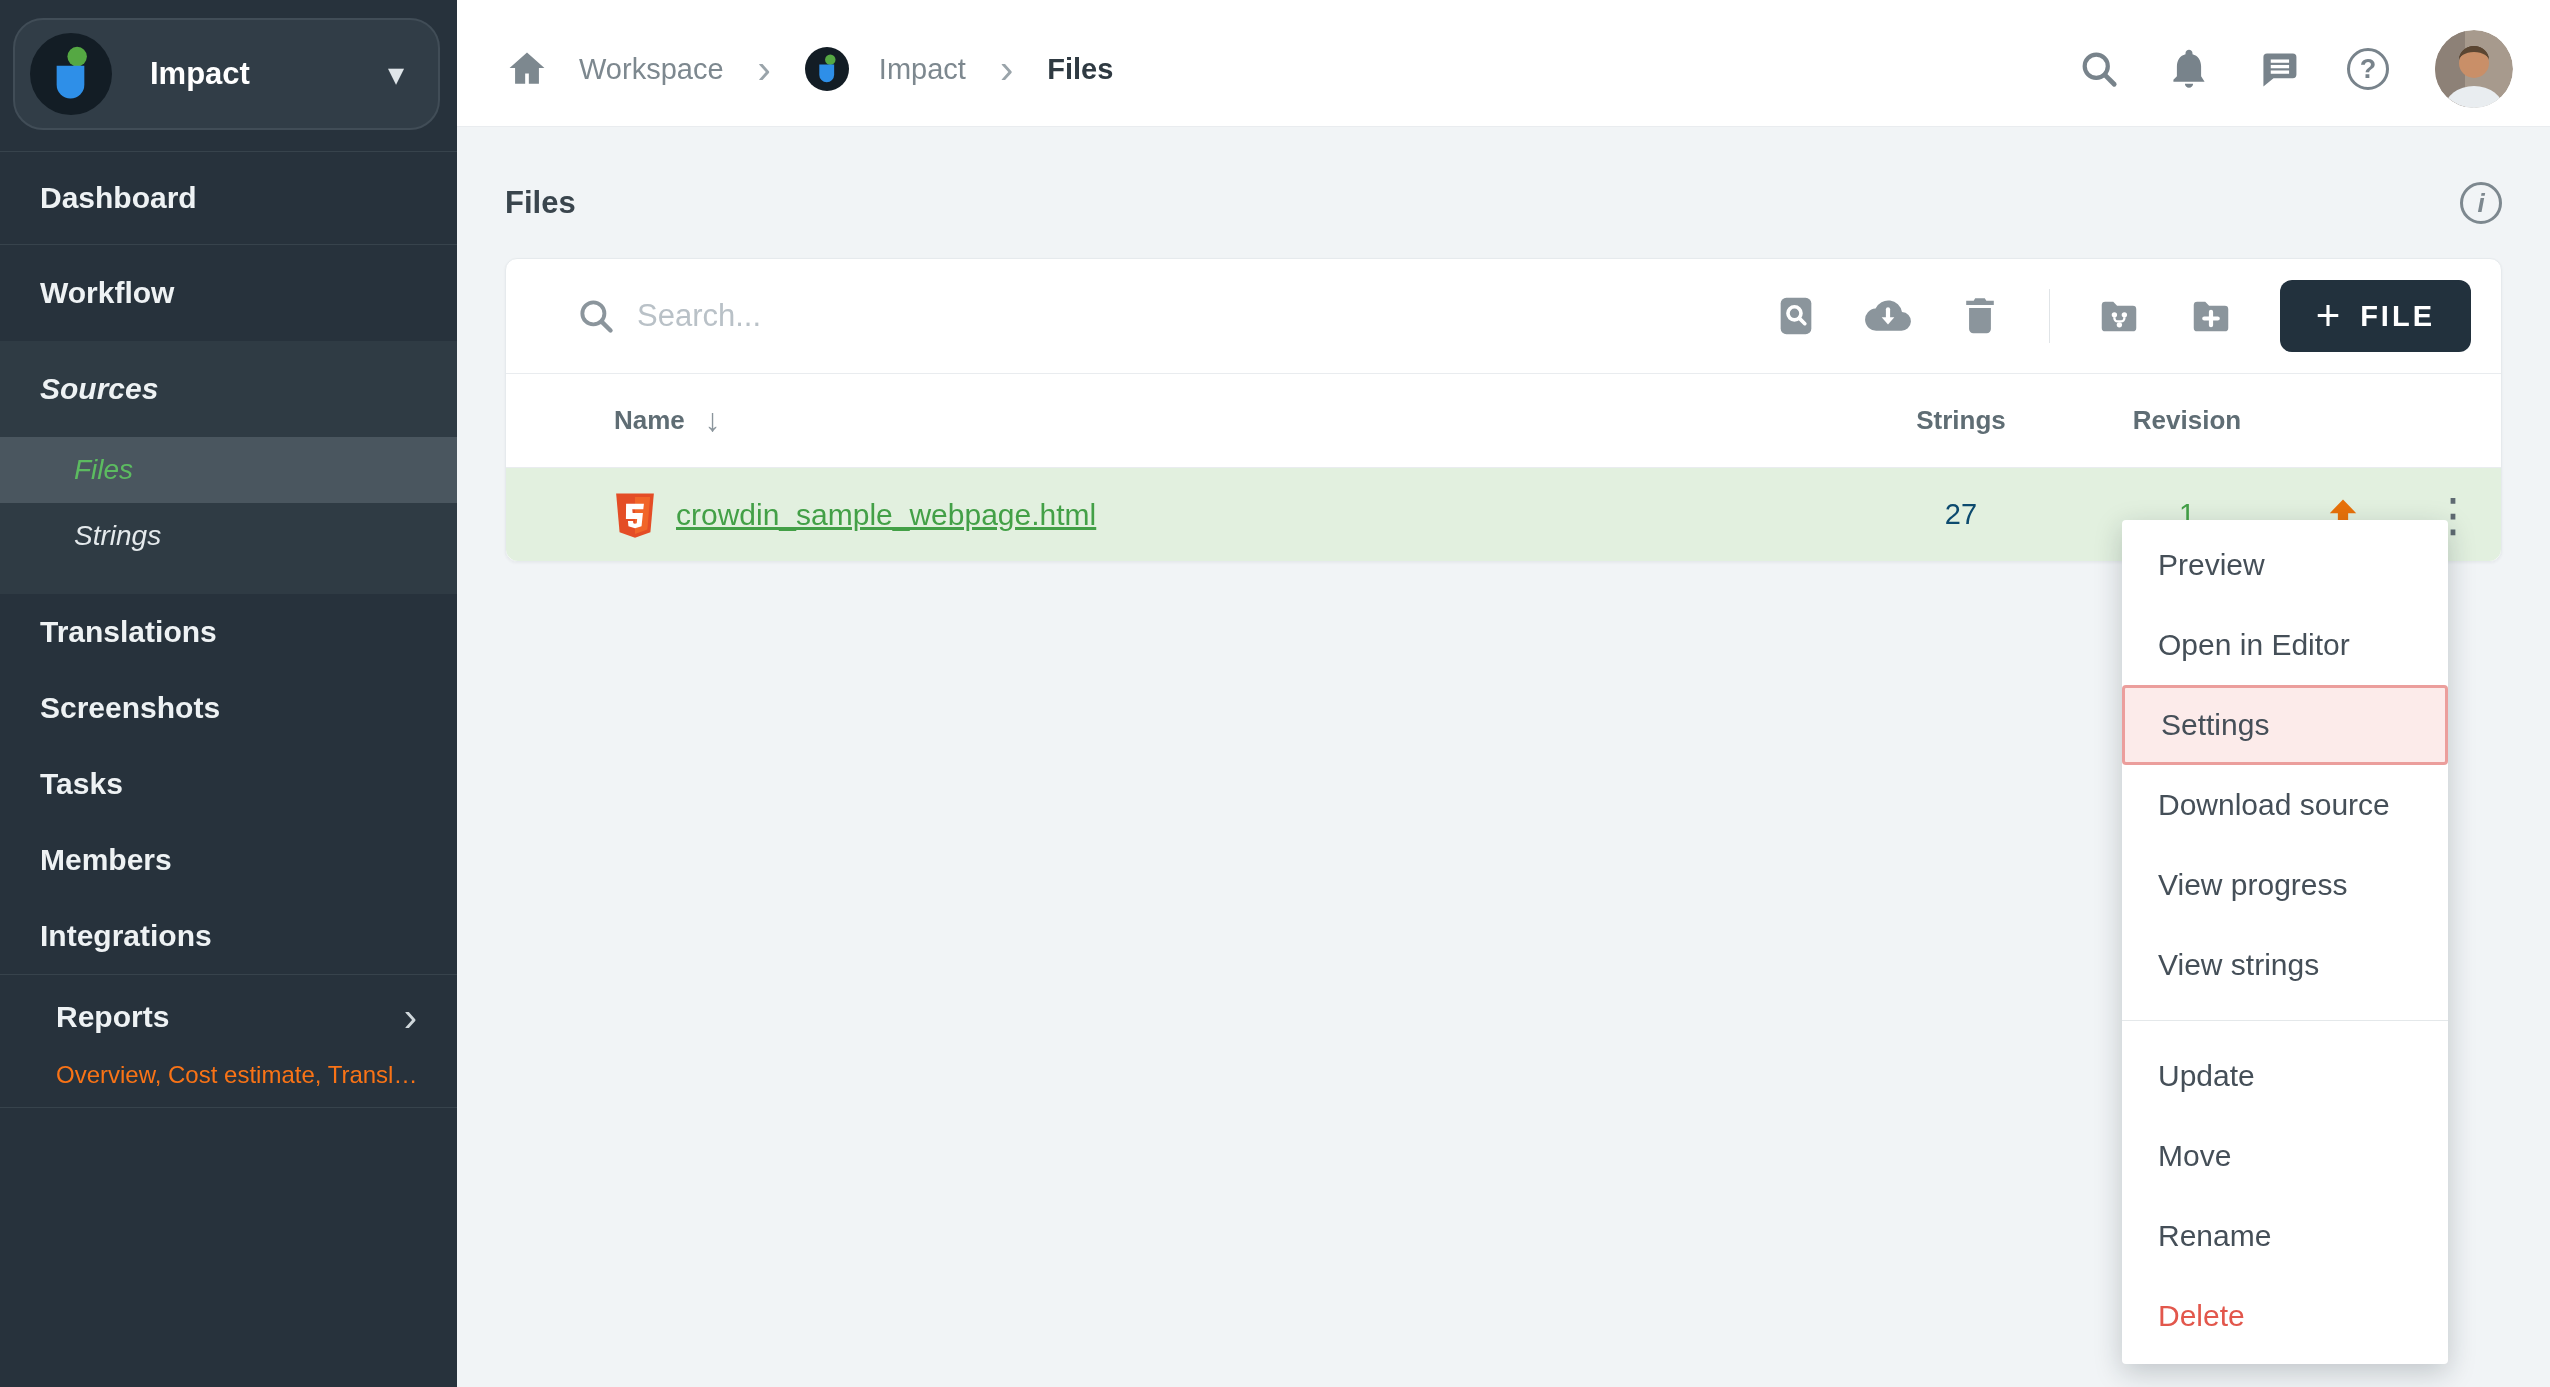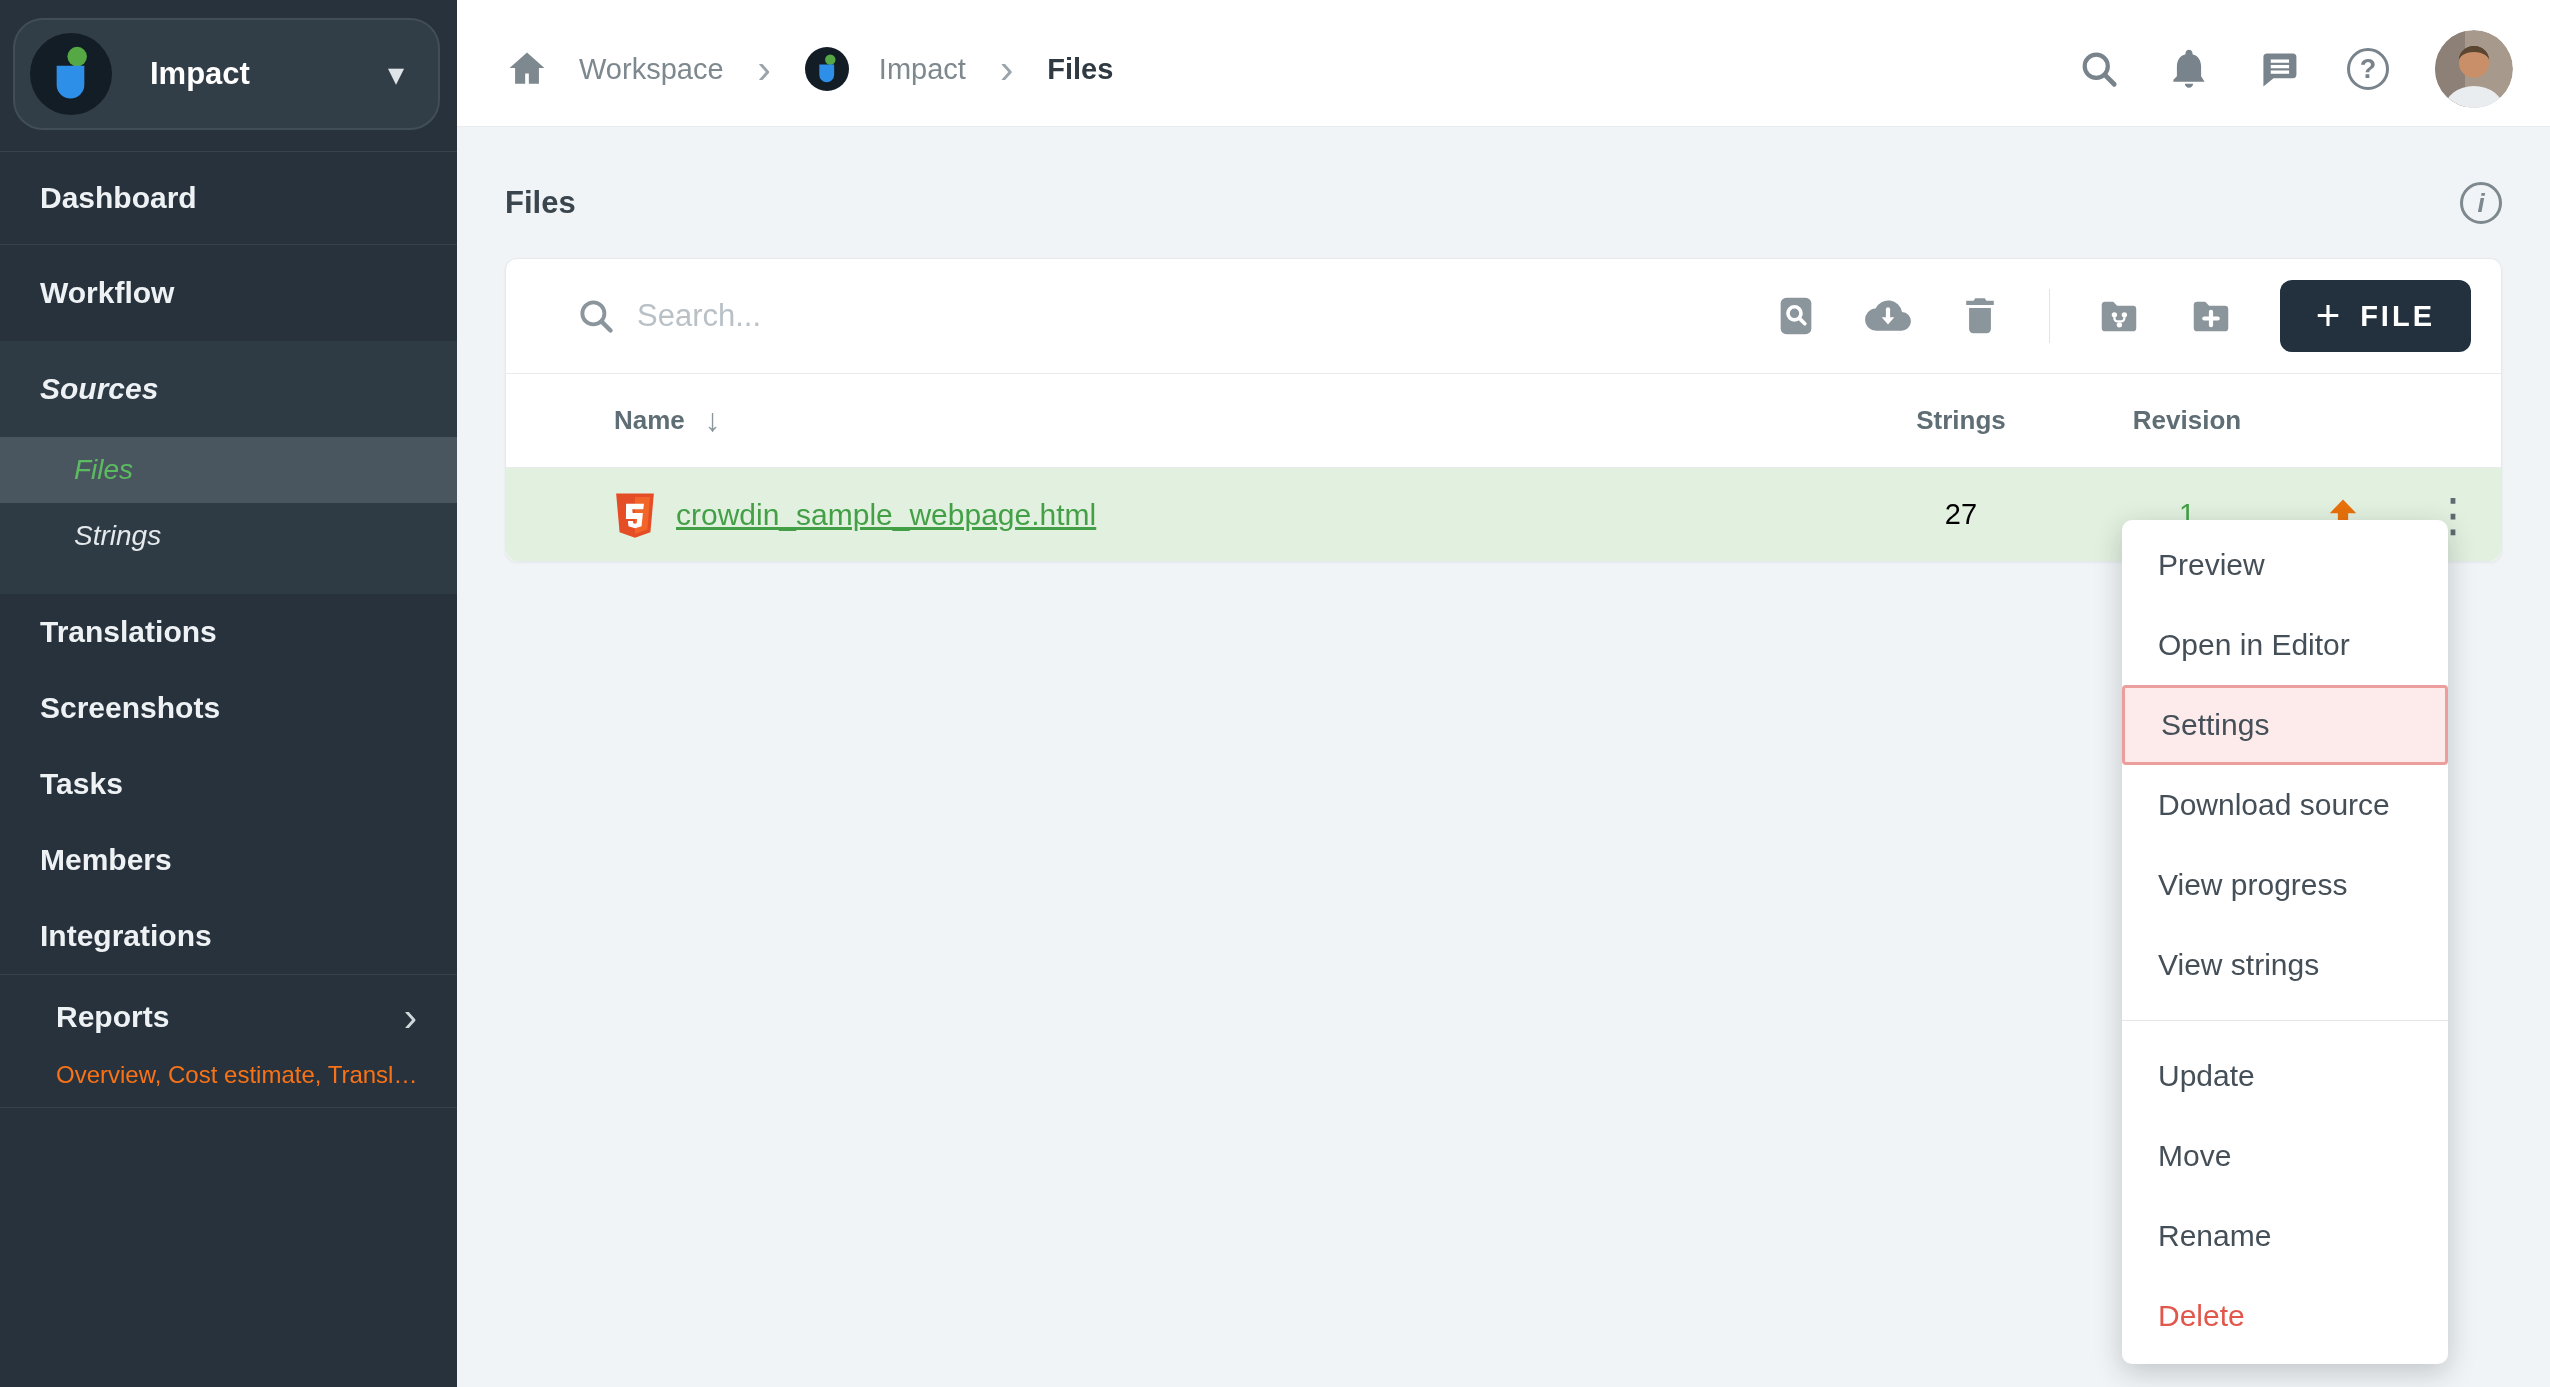--- a/index.html
+++ b/index.html
@@ -119,32 +119,32 @@
   .sort-arrow { font-size: 32px; font-weight: 400; color: #8b959c; }
   .th-strings { position: absolute; left: 1455px; transform: translateX(-50%); cursor: pointer; }
   .th-revision { position: absolute; left: 1681px; transform: translateX(-50%); cursor: pointer; }
 
   .trow {
     position: relative; height: 93px; background: #e2f0df;
     display: flex; align-items: center; border-radius: 0 0 12px 12px; cursor: pointer;
   }
   .file-type-icon { margin-left: 108px; width: 42px; height: 48px; flex: 0 0 42px; }
   .file-name { margin-left: 20px; font-size: 30px; color: #43a047; text-decoration: underline; }
-  .cell-strings { position: absolute; left: 1455px; transform: translateX(-50%); font-size: 29px; color: #000000; text-align: right; }
+  .cell-strings { position: absolute; left: 1455px; transform: translateX(-50%); font-size: 29px; color: #0c4a6e; text-align: right; }
   .cell-revision { position: absolute; left: 1681px; transform: translateX(-50%); font-size: 29px; color: #43a047; }
   .upload-icon { position: absolute; left: 1837px; top: 50%; transform: translate(-50%,-50%); width: 44px; height: 44px; }
   .kebab {
     position: absolute; left: 1947px; top: 50%; transform: translate(-50%,-50%);
     font-size: 46px; color: #5f6a72; cursor: pointer; line-height: 1; letter-spacing: 0;
   }
 
   
   .context-menu {
     position: absolute; left: 2122px; top: 520px; width: 326px;
-    background: #ffffff; border-radius: 10px; box-shadow: 0 8px 28px rgba(20,30,40,0.22);
+    background: #ffffff; border-radius: 4px; box-shadow: 0 8px 28px rgba(20,30,40,0.22);
     padding: 5px 0 8px 0; z-index: 20;
   }
   .menu-item {
     height: 80px; display: flex; align-items: center; padding: 0 36px;
     font-size: 30px; color: #454f58; cursor: pointer; white-space: nowrap;
   }
   .menu-item.highlighted {
     background: #fcebea; border: 3px solid #eb9e9c; border-radius: 4px;
   }
   .menu-item.danger { color: #e2574c; }

